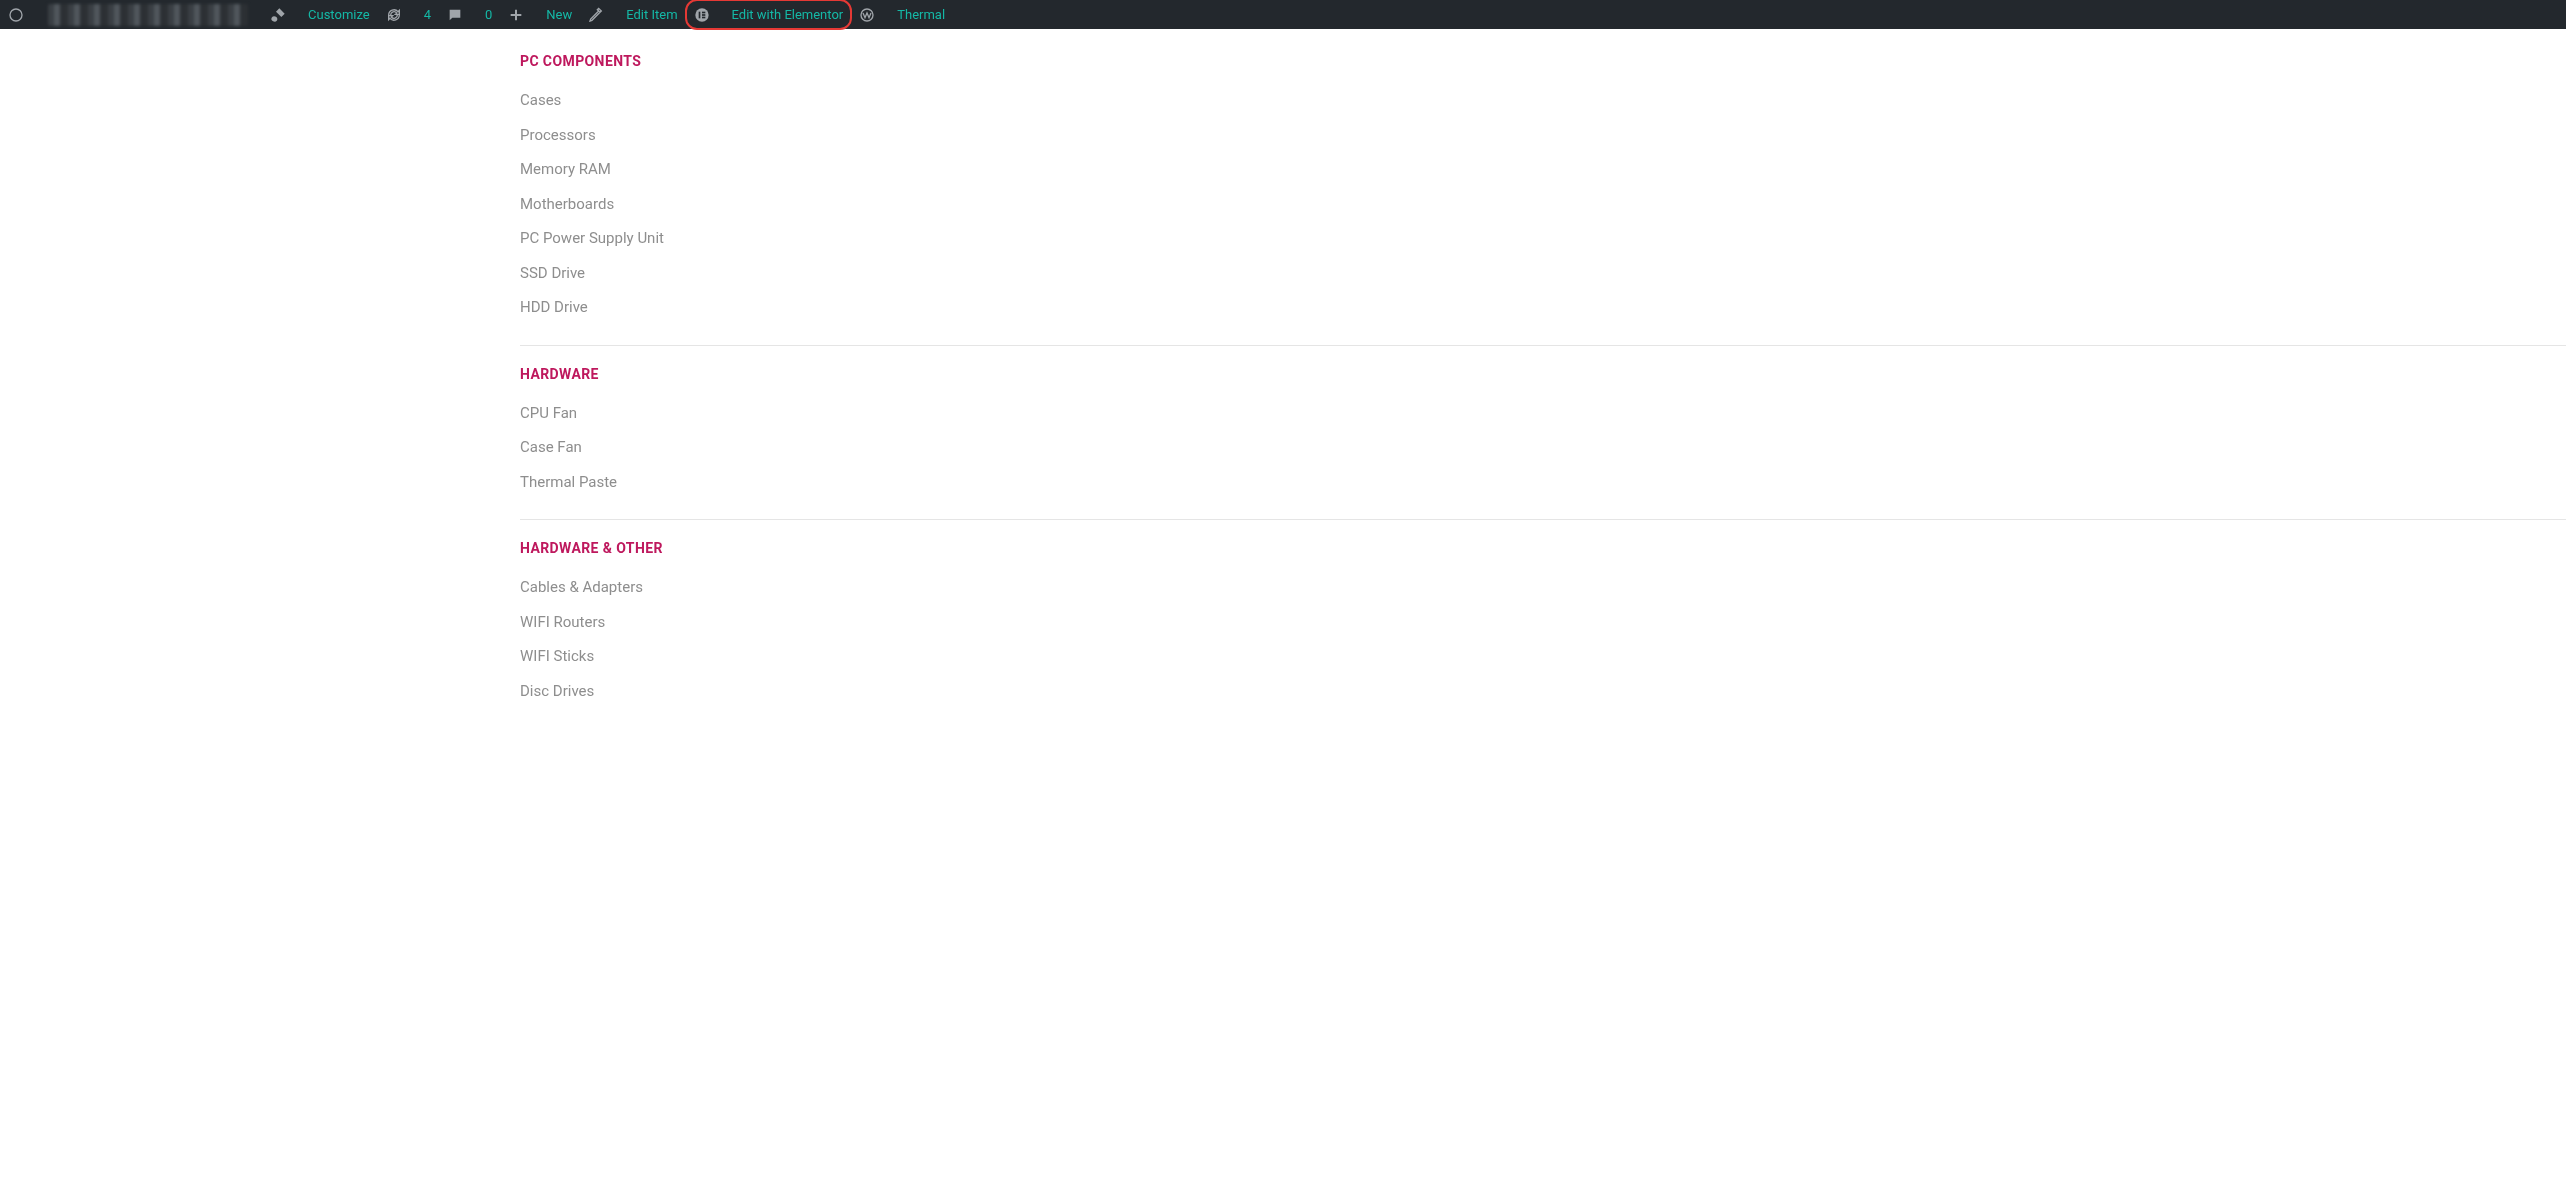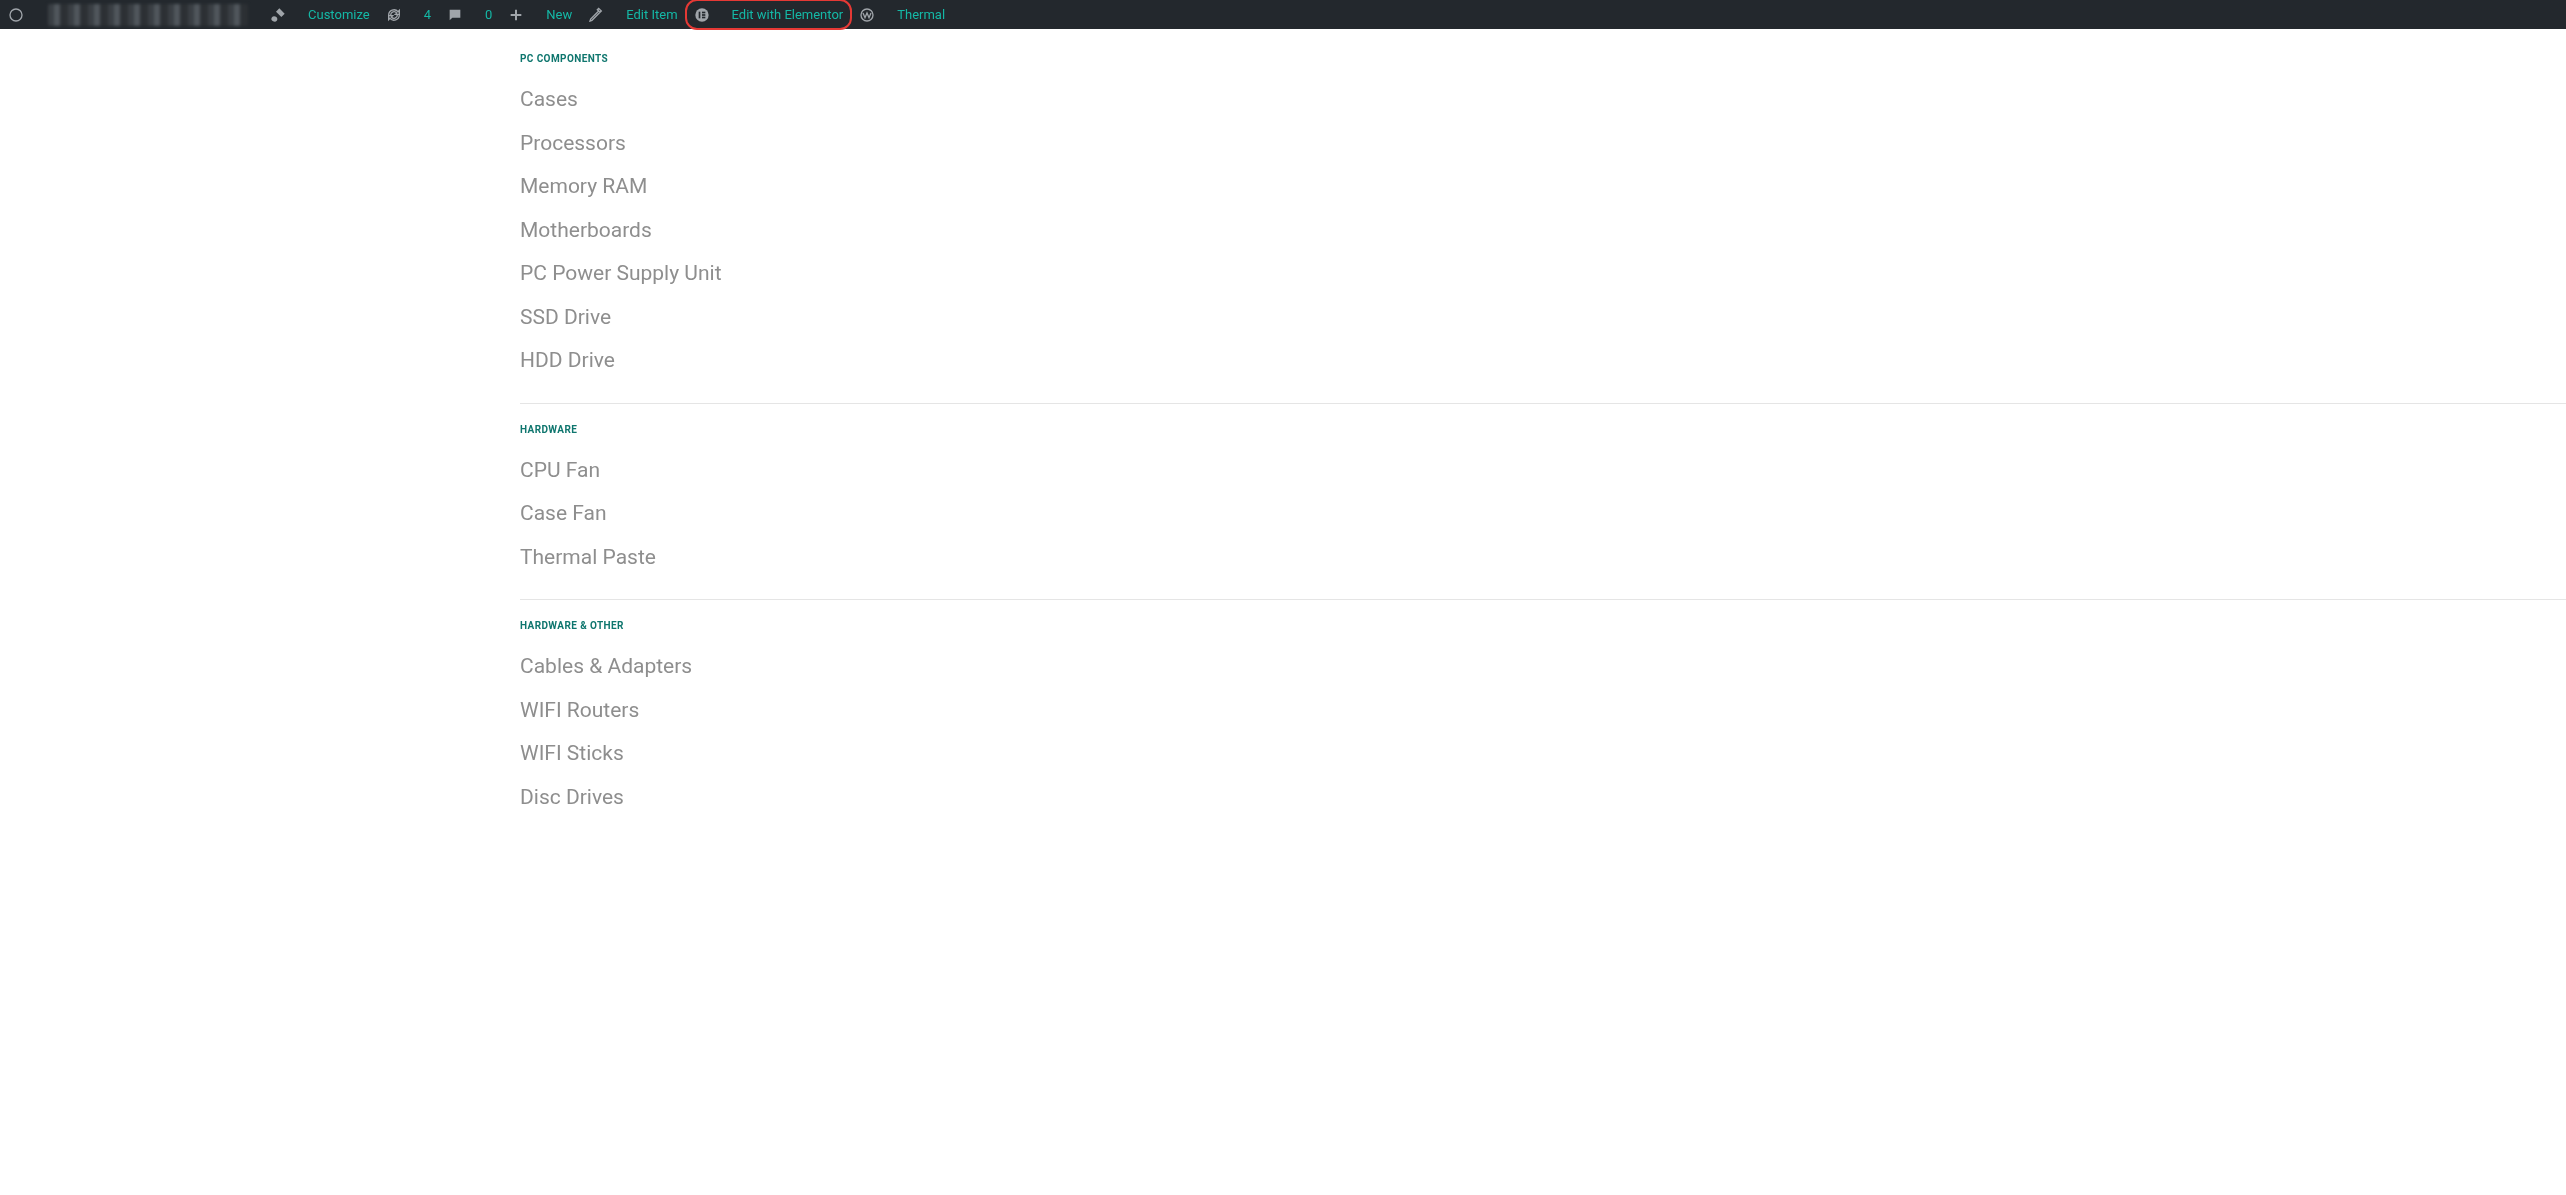--- a/index.html
+++ b/index.html
@@ -39,30 +39,30 @@
     }
     .admin-bar svg { width: 16px; height: 16px; display: block; }
 
     
     .page {
       padding: 14px 0 40px 520px;
     }
     .section { padding: 10px 0 18px 0; }
     .section + .section { border-top: 1px solid #e5e5e5; margin-top: 2px; padding-top: 20px; }
     .section-title {
-      font-size: 10px;
+      font-size: 14px;
       letter-spacing: 0.4px;
-      color: #0f766e;
+      color: #be185d;
       font-weight: 700;
       margin-bottom: 14px;
     }
     .menu-list { list-style: none; }
     .menu-list li {
       color: #8e8e8e;
-      font-size: 21px;
+      font-size: 15px;
       line-height: 1.5;
       padding: 6px 0;
       cursor: pointer;
     }
   </style>
 </head>
 <body>
 
 <div class="admin-bar">
 

